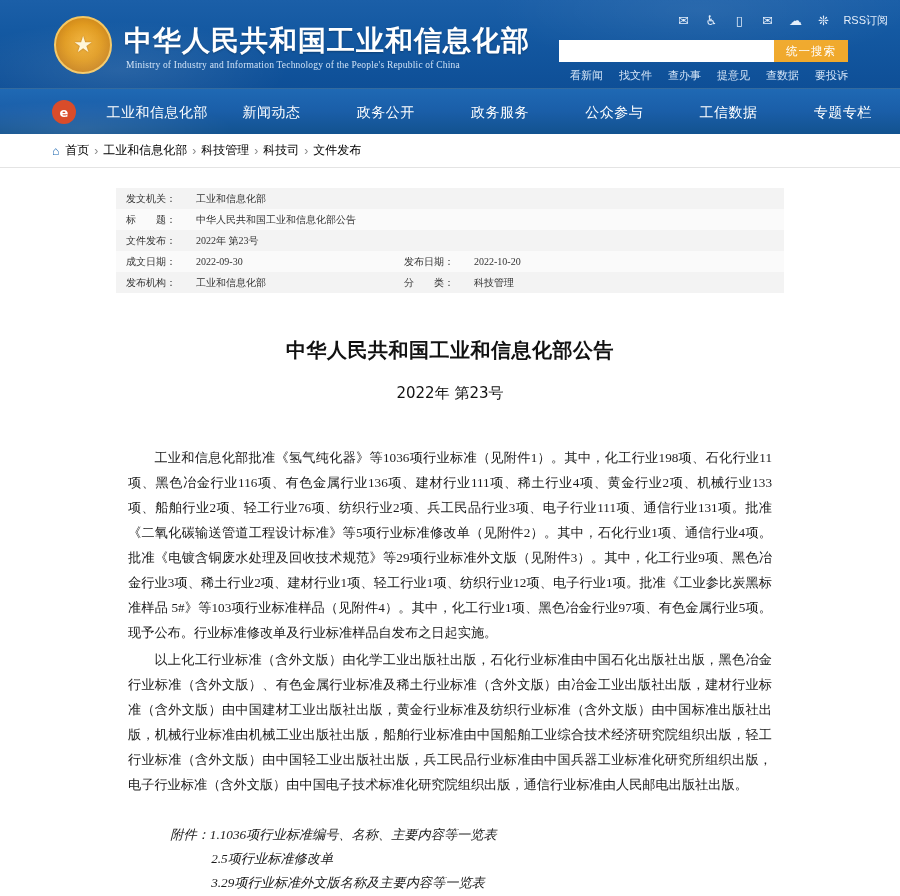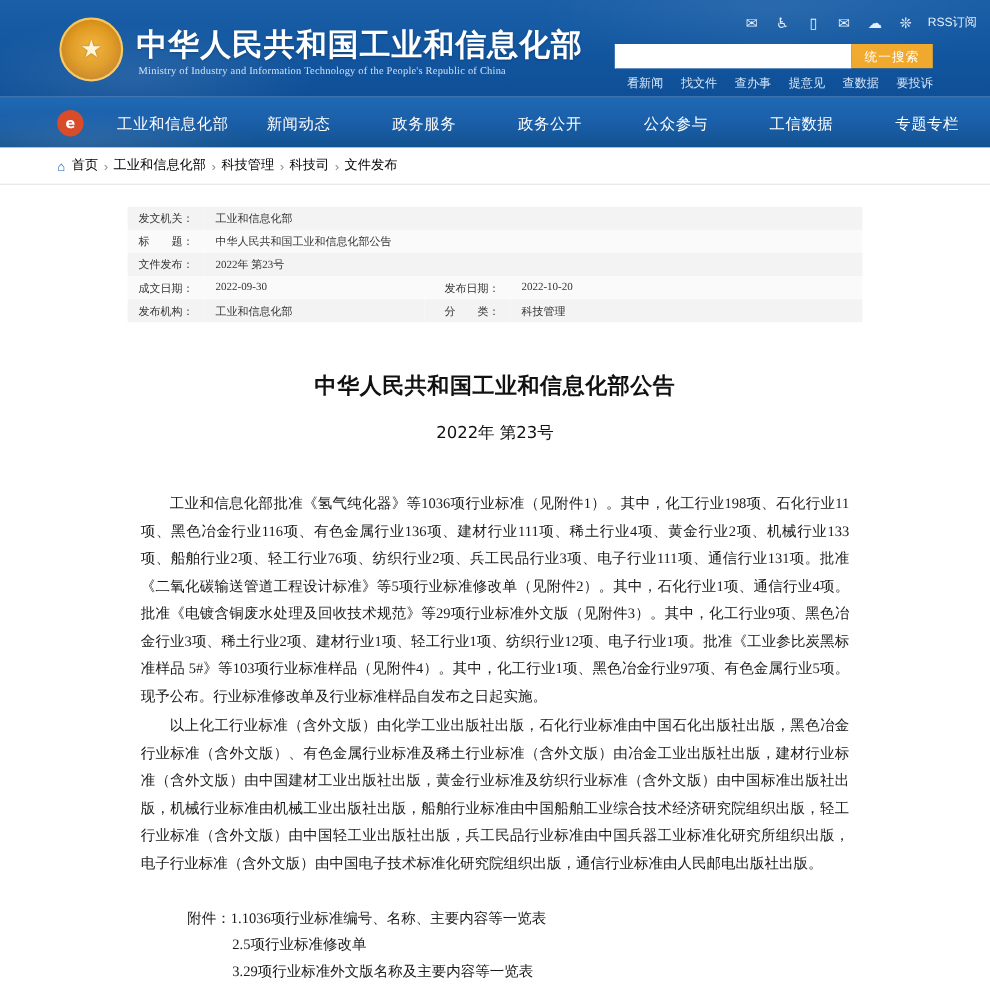--- a/index.html
+++ b/index.html
@@ -209,21 +209,21 @@
   .body-wrap p + p { margin-top: 2px; font-family: Liberation Serif, serif; }
 
   .attachments {
     margin: 26px 0 0 0;
     padding-left: 3.2em;
     font-family: "Liberation Serif", "DejaVu Serif", serif;
     font-size: 13.2px;
     line-height: 24px;
     color: #1a1a1a;
   }
-  .attachments div { white-space: nowrap; }
+  .attachments div { white-space: nowrap; font-style: italic; }
 </style>
 </head>
 <body>
 
 <div class="header">
   <div class="emblem">
     <span class="star">★</span>
   </div>
   <div class="site-title">中华人民共和国工业和信息化部</div>
   <div class="site-subtitle">Ministry of Industry and Information Technology of the People's Republic of China</div>
@@ -251,22 +251,22 @@
     <span>查数据</span>
     <span>要投诉</span>
   </div>
 </div>
 
 <div class="nav">
   <div class="nav-logo">e</div>
   <div class="nav-items">
     <div class="nav-item">工业和信息化部</div>
     <div class="nav-item">新闻动态</div>
+    <div class="nav-item">政务公开</div>
     <div class="nav-item">政务服务</div>
-    <div class="nav-item">政务公开</div>
     <div class="nav-item">公众参与</div>
     <div class="nav-item">工信数据</div>
     <div class="nav-item">专题专栏</div>
   </div>
 </div>
 
 <div class="breadcrumb">
   <span class="home-icon">⌂</span>
   <a>首页</a>
   <span class="sep">›</span>

